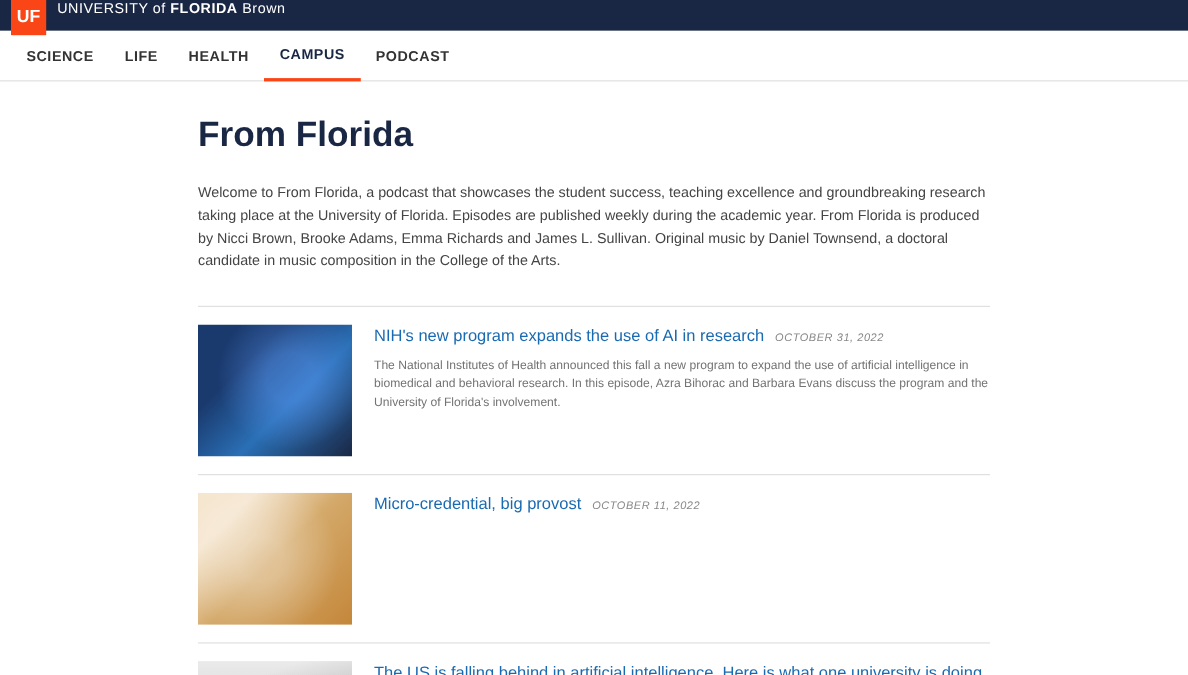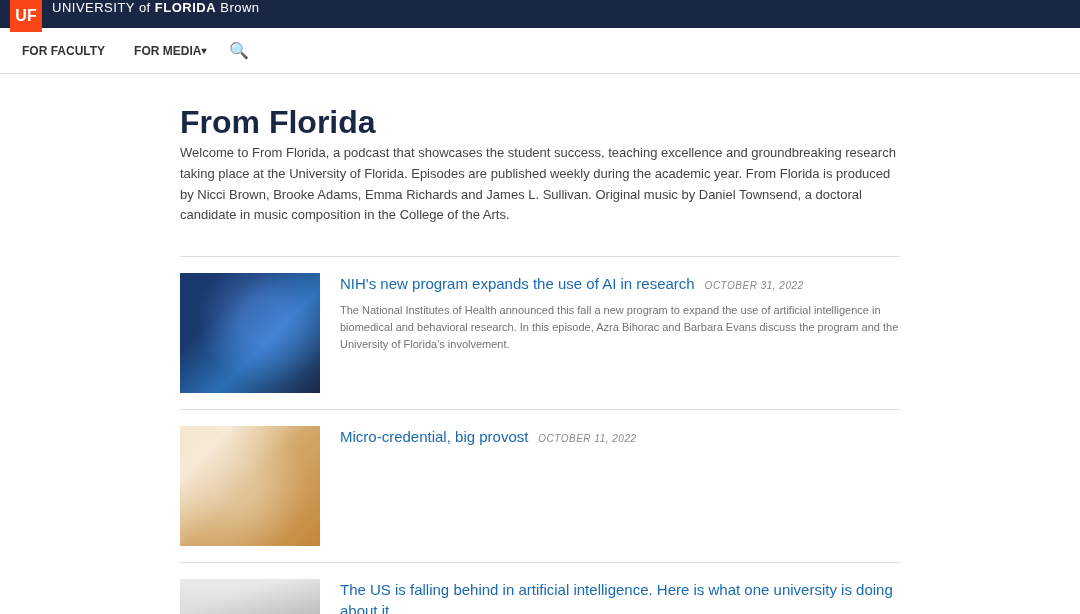--- a/index.html
+++ b/index.html
@@ -97,21 +97,21 @@
     #main-content {
       max-width: 760px;
       margin: 0 auto;
       padding: 30px 20px;
     }
 
     #page-heading {
       font-size: 32px;
       font-weight: bold;
       color: #1a2744;
-      margin-bottom: 2px;
+      margin-bottom: 24px;
     }
 
     #page-description {
       font-size: 13px;
       line-height: 1.6;
       color: #444;
       margin-bottom: 30px;
     }
 
     
@@ -206,24 +206,26 @@
 <div id="top-bar">
   <div id="uf-logo">
     <span>UF</span>
   </div>
   <span id="site-title">
     <span>UNIVERSITY </span><span class="italic">of</span><span class="bold"> FLORIDA</span><span> Brown</span>
   </span>
 </div>
 
 <div id="nav-bar">
-  <div id="nav-right">
-    <div class="nav-right-item">FOR FACULTY</div>
-    <div class="nav-right-item has-arrow">FOR MEDIA</div>
-    <div class="search-icon-btn">🔍</div>
+  <div id="nav-left">
+    <div class="nav-item">SCIENCE</div>
+    <div class="nav-item">LIFE</div>
+    <div class="nav-item">HEALTH</div>
+    <div class="nav-item active">CAMPUS</div>
+    <div class="nav-item">PODCAST</div>
   </div>
 </div>
 
 <div id="main-content">
   <h1 id="page-heading">From Florida</h1>
   <p id="page-description">Welcome to From Florida, a podcast that showcases the student success, teaching excellence and groundbreaking research taking place at the University of Florida. Episodes are published weekly during the academic year. From Florida is produced by Nicci Brown, Brooke Adams, Emma Richards and James L. Sullivan. Original music by Daniel Townsend, a doctoral candidate in music composition in the College of the Arts.</p>
 
   <div id="articles-list">
 
     <div class="article-item">

